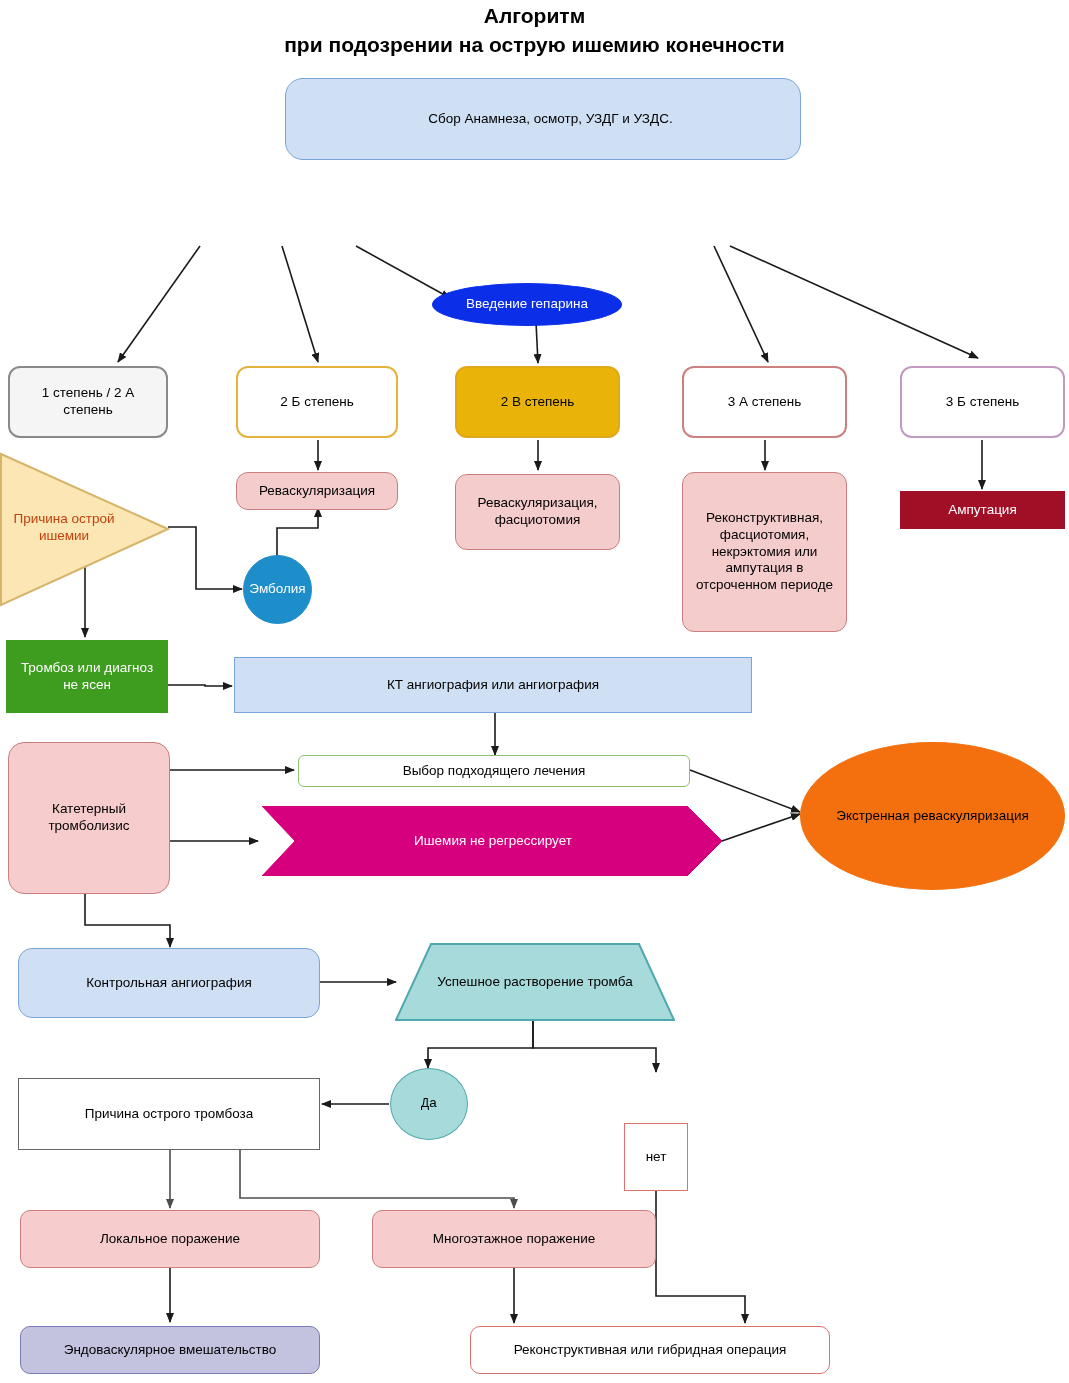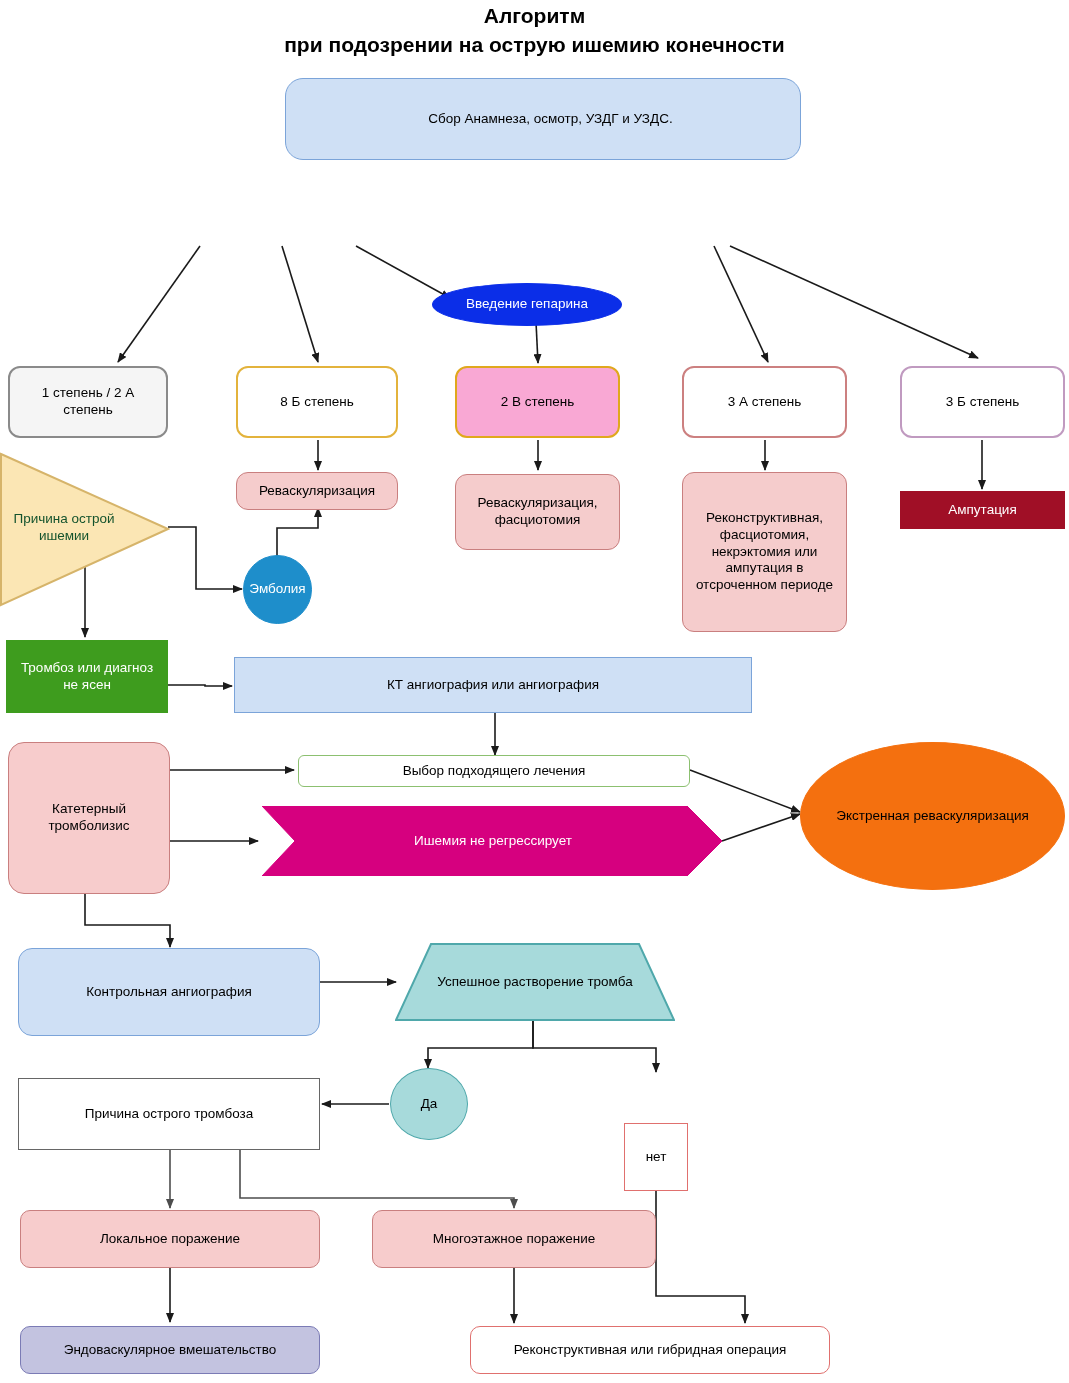--- a/index.html
+++ b/index.html
@@ -66,27 +66,27 @@
   }
   .s-confirm .divider{
     position:absolute;top:0;bottom:0;width:1.5px;background:#82b366;
   }
   .s-heparin{
     background:#0b2ee8;border:1px solid #0b2ee8;
     border-radius:50%;color:#fff;font-size:13.5px;
   }
   .s-deg-grey{background:#f5f5f5;border:2px solid #8a8a8a;font-size:13.5px;}
   .s-deg-yellow{background:#ffffff;border:2px solid #e3b33c;font-size:13.5px;}
-  .s-deg-yellow2{background:#f9a8d4;border:2px solid #e0a81d;font-size:13.5px;}
+  .s-deg-yellow2{background:#eab308;border:2px solid #e0a81d;font-size:13.5px;}
   .s-deg-red{background:#ffffff;border:2px solid #cc8080;font-size:13.5px;}
   .s-deg-purple{background:#ffffff;border:2px solid #c09ac0;font-size:13.5px;}
   .s-treat{background:#f5cccc;border:1.5px solid #c97f7f;font-size:13.5px;}
   .s-amput{background:#a00f26;border:1px solid #a00f26;color:#fff;font-size:13.5px;}
   .s-triangle-label{
-    color:#14532d;font-size:13.5px;text-align:left;
+    color:#c2410c;font-size:13.5px;text-align:left;
     justify-content:flex-start;
   }
   .s-embolia{
     background:#1e8ecb;border:1px solid #1e8ecb;border-radius:50%;
     color:#fff;font-size:13.5px;
   }
   .s-thromb{background:#3e9c1e;border:1px solid #3e9c1e;color:#fff;font-size:13.5px;}
   .s-ktangio{background:#cfe0f5;border:1.5px solid #7ba4d9;font-size:13.5px;}
   .s-catheter{background:#f7cccc;border:1.5px solid #c97f7f;border-radius:16px;font-size:13.5px;}
   .s-choice{background:#ffffff;border:1.5px solid #8cc070;border-radius:6px;font-size:13.5px;}
@@ -187,21 +187,21 @@
 
 
   <div class="node s-heparin" style="left:432px;top:283px;width:190px;height:43px;">
     <span>Введение гепарина</span>
   </div>
 
   <div class="node s-deg-grey rounded" style="left:8px;top:366px;width:160px;height:72px;">
     <span>1 степень / 2 А степень</span>
   </div>
   <div class="node s-deg-yellow rounded" style="left:236px;top:366px;width:162px;height:72px;">
-    <span>8 Б степень</span>
+    <span>2 Б степень</span>
   </div>
   <div class="node s-deg-yellow2 rounded" style="left:455px;top:366px;width:165px;height:72px;">
     <span>2 В степень</span>
   </div>
   <div class="node s-deg-red rounded" style="left:682px;top:366px;width:165px;height:72px;">
     <span>3 А степень</span>
   </div>
   <div class="node s-deg-purple rounded" style="left:900px;top:366px;width:165px;height:72px;">
     <span>3 Б степень</span>
   </div>
@@ -254,34 +254,34 @@
     </svg>
   </div>
   <div class="poly-label" style="left:262px;top:806px;width:462px;height:70px;color:#ffffff;">
     <span>Ишемия не регрессирует</span>
   </div>
 
   <div class="node s-orange" style="left:800px;top:742px;width:265px;height:148px;">
     <span>Экстренная реваскуляризация</span>
   </div>
 
-  <div class="node s-ctrlangio" style="left:18px;top:948px;width:302px;height:88px;">
+  <div class="node s-ctrlangio" style="left:18px;top:948px;width:302px;height:70px;">
     <span>Контрольная ангиография</span>
   </div>
 
   <div class="polyshape" style="left:395px;top:943px;width:280px;height:78px;">
     <svg width="280" height="78" viewBox="0 0 280 78">
       <polygon points="36,1 244,1 279,77 1,77" fill="#a7dadb" stroke="#4fa8ab" stroke-width="2"></polygon>
     </svg>
   </div>
   <div class="poly-label" style="left:395px;top:943px;width:280px;height:78px;">
     <span>Успешное растворение тромба</span>
   </div>
 
-  <div class="node s-da" style="left:390px;top:1068px;width:78px;height:72px;">
+  <div class="node s-da" style="left:390px;top:1068px;width:78px;height:72px;font-family:Liberation Mono, monospace;">
     <span>Да</span>
   </div>
 
   <div class="node s-net rect" style="left:624px;top:1075px;width:64px;height:68px;">
     <span>нет</span>
   </div>
 
   <div class="node s-cause rect" style="left:18px;top:1068px;width:302px;height:72px;margin-top:10px;">
     <span>Причина острого тромбоза</span>
   </div>

